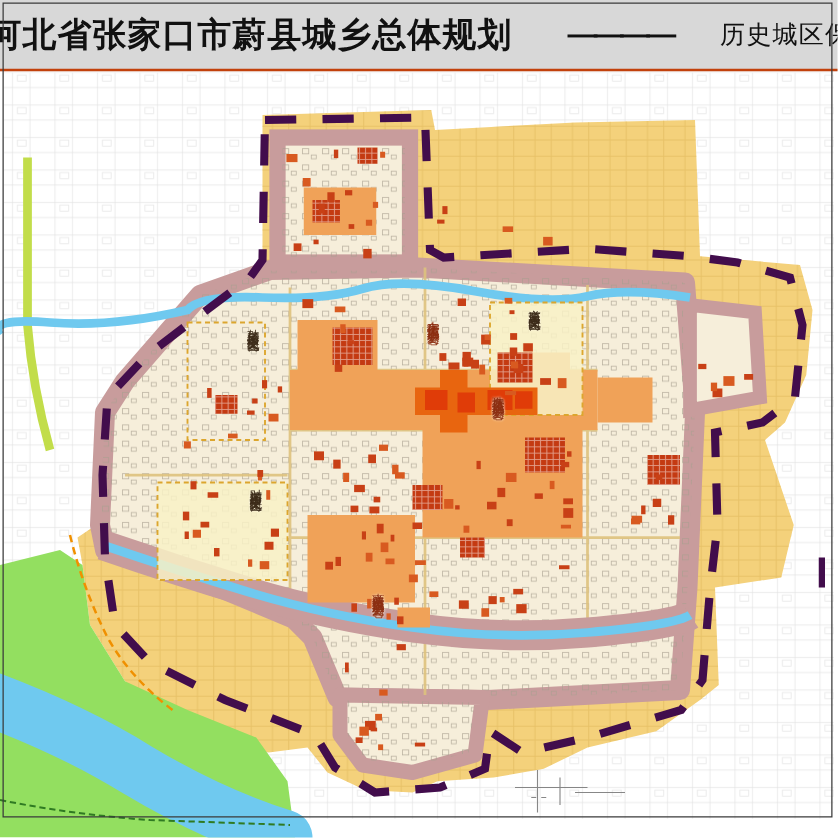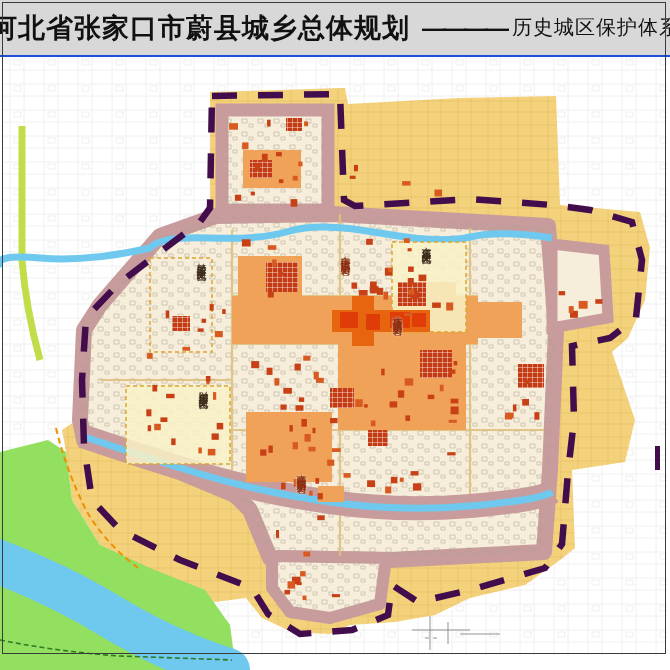--- a/index.html
+++ b/index.html
@@ -10,23 +10,23 @@
     --c-river:#6fc9ef; --c-green:#93df60;
     --c-purple:#420d4c; --c-zone:#f8f1c6; --c-zoneb:#dca62e;
     --c-label-dark:#3d2c1a; --c-label-red:#8c2f12;
   }
   html,body{margin:0;padding:0;}
   body{width:670px;height:670px;background:#ffffff;overflow:hidden;
        font-family:"Liberation Sans", sans-serif;position:relative;}
   .sheet-frame{position:absolute;left:2px;top:2px;width:664px;height:652px;
        border:1.5px solid #3a3a3a;box-sizing:border-box;pointer-events:none;z-index:30;}
   .titlebar{position:absolute;left:0;top:0;width:670px;height:57px;
-       background:var(--c-titlebg);border-bottom:2px solid #1d4ed8;
+       background:var(--c-titlebg);border-bottom:2px solid #c2410c;
        box-sizing:border-box;z-index:20;display:flex;align-items:center;
-       white-space:nowrap;overflow:hidden;}
+       white-space:nowrap;overflow:hidden;gap:32px;}
   .title-main{font-size:27px;font-weight:bold;color:var(--c-ink);
        letter-spacing:1px;margin-left:-10px;}
   .title-dash{font-size:24px;font-weight:bold;color:var(--c-ink);
        letter-spacing:-3px;margin:0 6px 0 12px;}
   .title-sub{font-size:20px;color:var(--c-ink);letter-spacing:1px;}
   .mapwrap{position:absolute;left:0;top:0;width:670px;height:670px;z-index:1;}
   svg{display:block;}
   .mlabel{position:absolute;writing-mode:vertical-rl;text-orientation:upright;
        font-size:10px;line-height:1;letter-spacing:1px;z-index:10;
        text-shadow:0 0 2px rgba(255,248,230,.9);}

